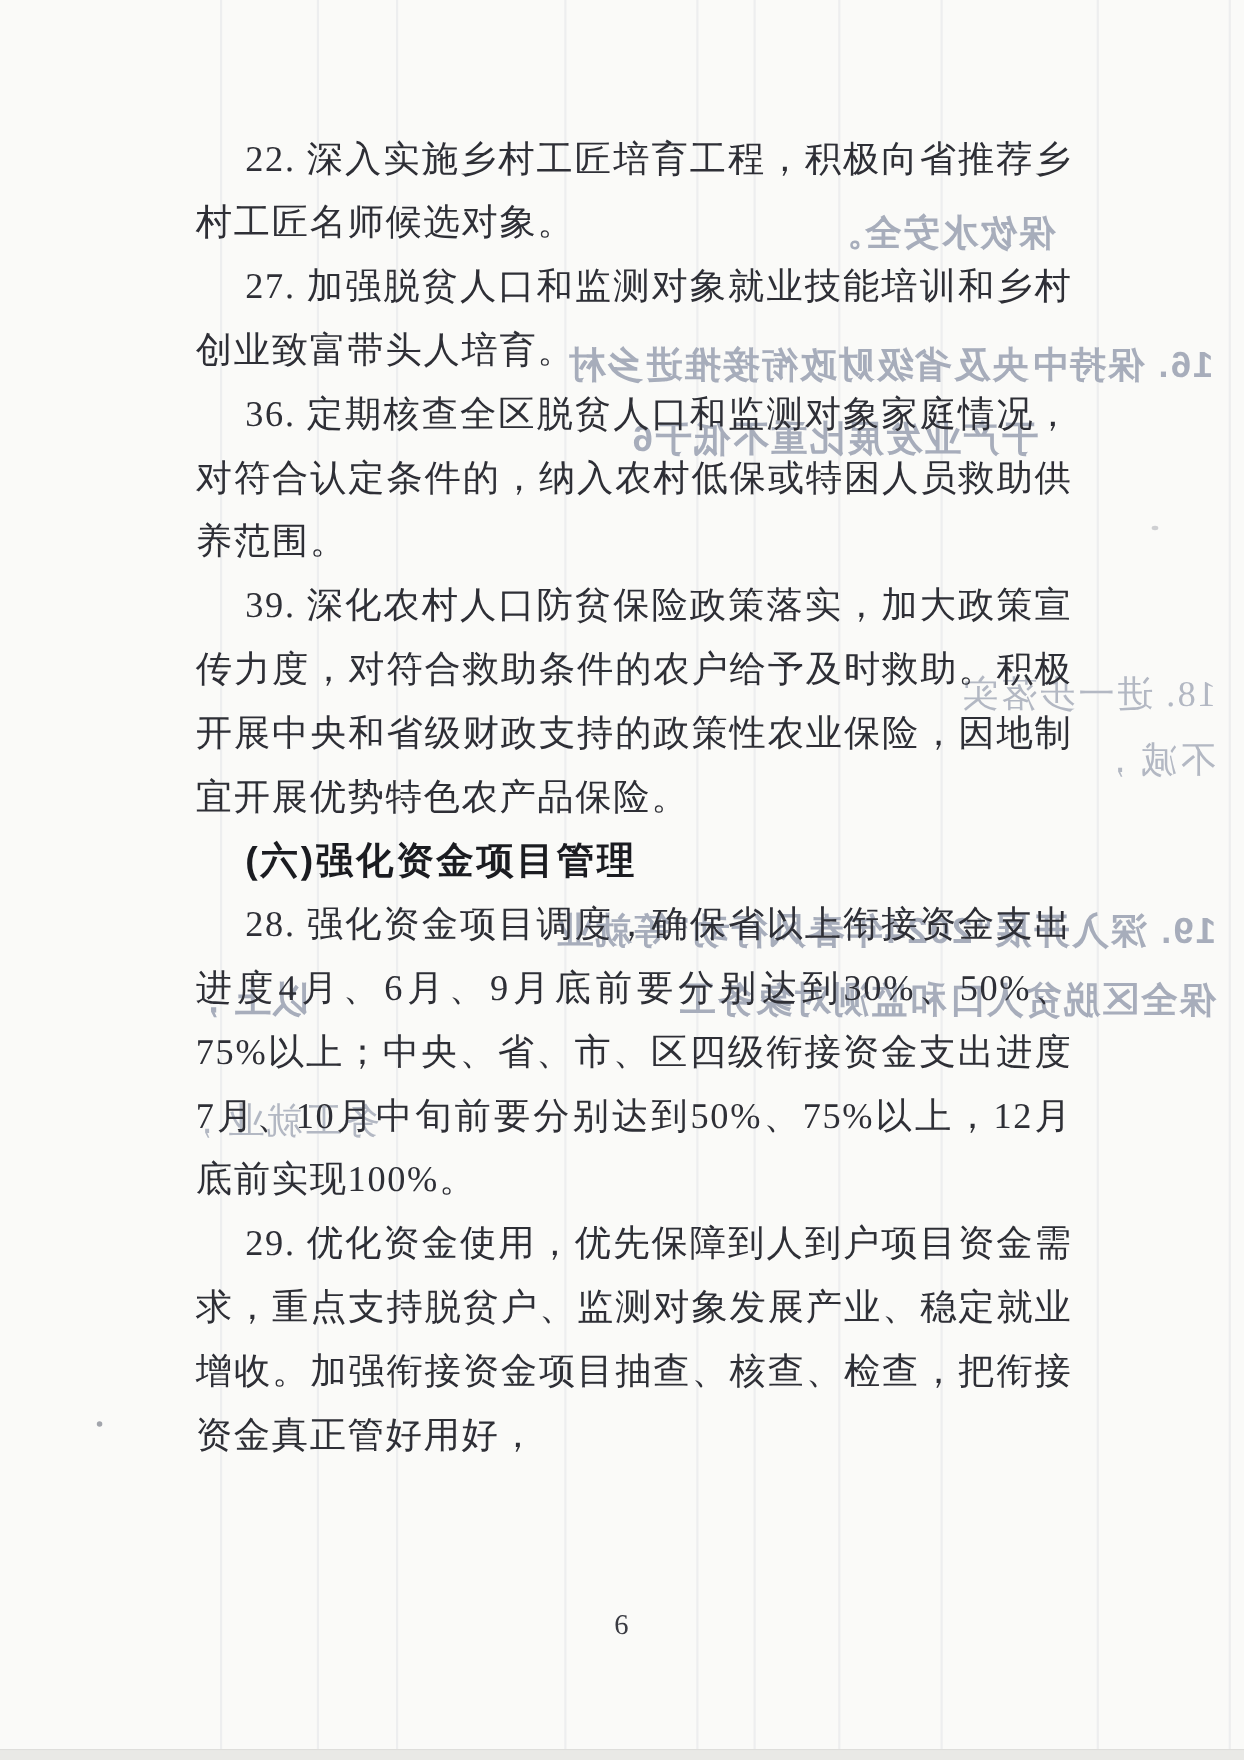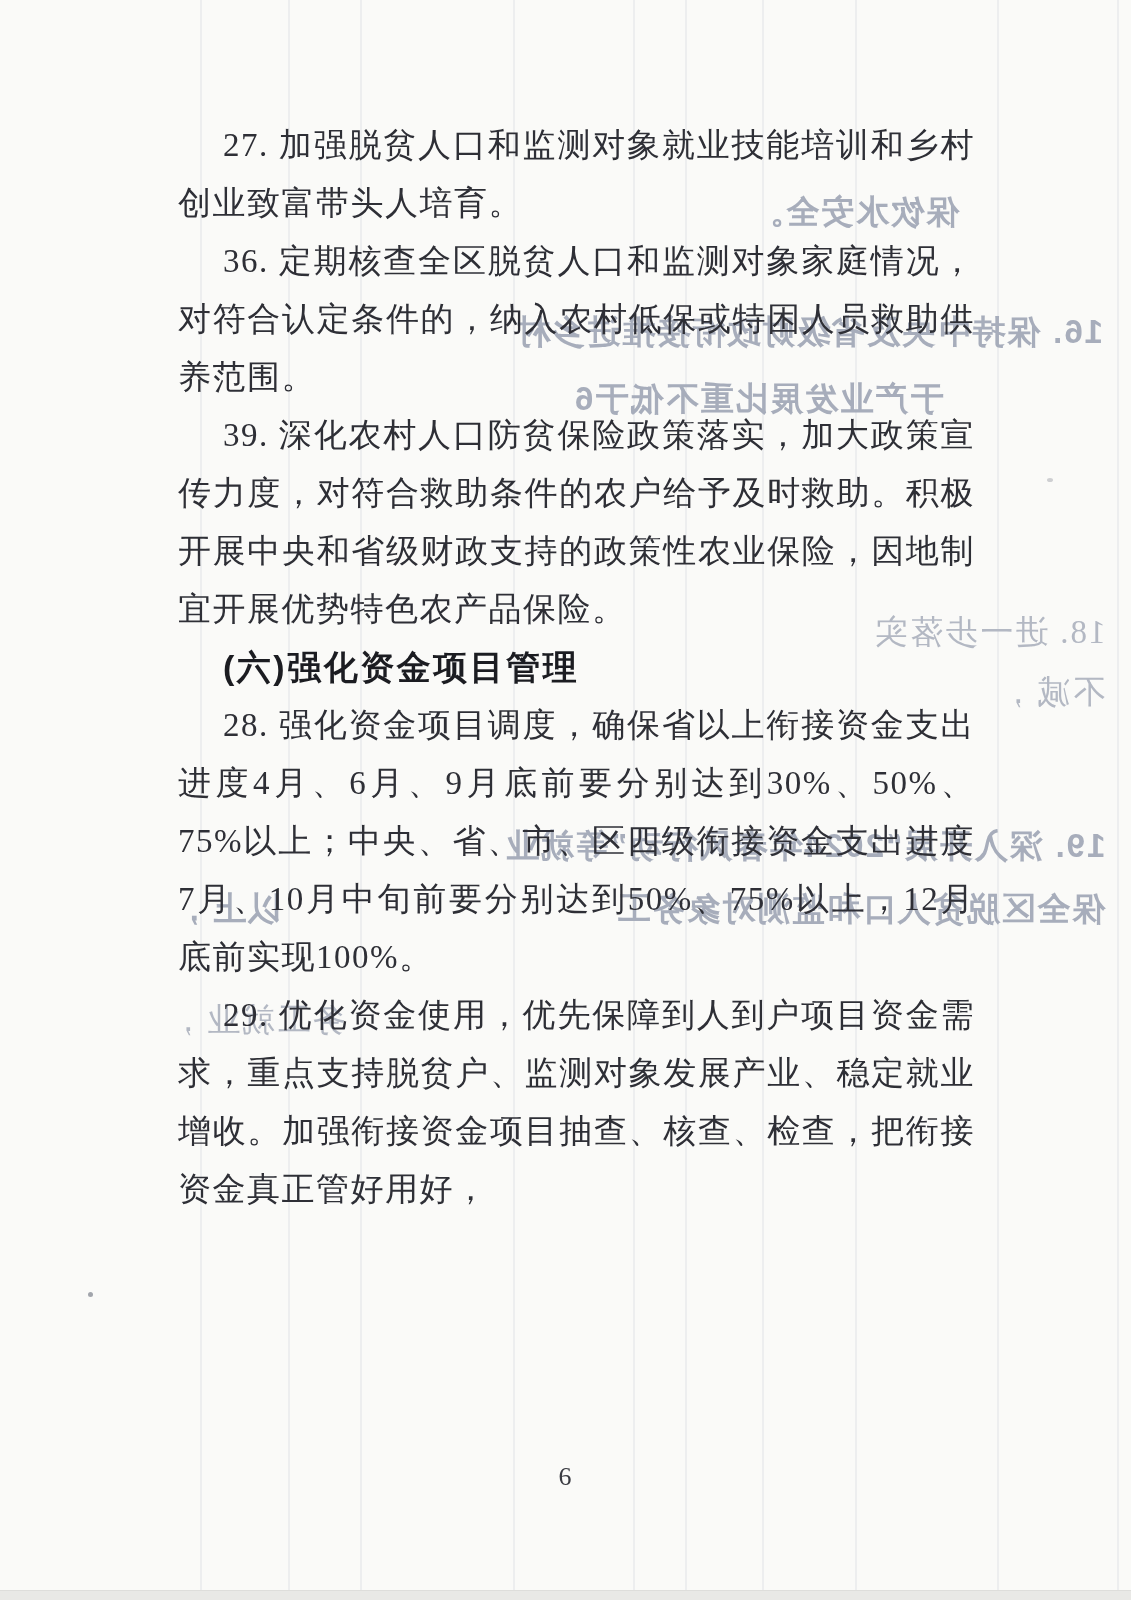--- a/index.html
+++ b/index.html
@@ -108,20 +108,21 @@
   <div class="bleed bold" style="top:312px;  right:28px">16. 保持中央及省级财政衔接推进乡村</div>
   <div class="bleed bold" style="top:379px;  right:188px">于产业发展比重不低于6</div>
   <div class="bleed" style="top:612px;  right:26px">18. 进一步落实</div>
   <div class="bleed" style="top:672px;  right:26px">不减，</div>
   <div class="bleed bold" style="top:826px;  right:26px">19. 深入开展“2024年春风行动”等就业</div>
   <div class="bleed bold" style="top:889px;  right:26px">保全区脱贫人口和监测对象务工</div>
   <div class="bleed bold" style="top:889px;  left:176px">以上，</div>
   <div class="bleed" style="top:1000px; left:170px">务工就业，</div>
 
   <div class="text-block">
+    <p class="para">22. 深入实施乡村工匠培育工程，积极向省推荐乡村工匠名师候选对象。</p>
     <p class="para">27. 加强脱贫人口和监测对象就业技能培训和乡村创业致富带头人培育。</p>
     <p class="para">36. 定期核查全区脱贫人口和监测对象家庭情况，对符合认定条件的，纳入农村低保或特困人员救助供养范围。</p>
     <p class="para">39. 深化农村人口防贫保险政策落实，加大政策宣传力度，对符合救助条件的农户给予及时救助。积极开展中央和省级财政支持的政策性农业保险，因地制宜开展优势特色农产品保险。</p>
     <p class="para heading">(六)强化资金项目管理</p>
     <p class="para">28. 强化资金项目调度，确保省以上衔接资金支出进度4月、6月、9月底前要分别达到30%、50%、75%以上；中央、省、市、区四级衔接资金支出进度7月、10月中旬前要分别达到50%、75%以上，12月底前实现100%。</p>
     <p class="para">29. 优化资金使用，优先保障到人到户项目资金需求，重点支持脱贫户、监测对象发展产业、稳定就业增收。加强衔接资金项目抽查、核查、检查，把衔接资金真正管好用好，</p>
   </div>
 
   <div class="page-number">6</div>
 

